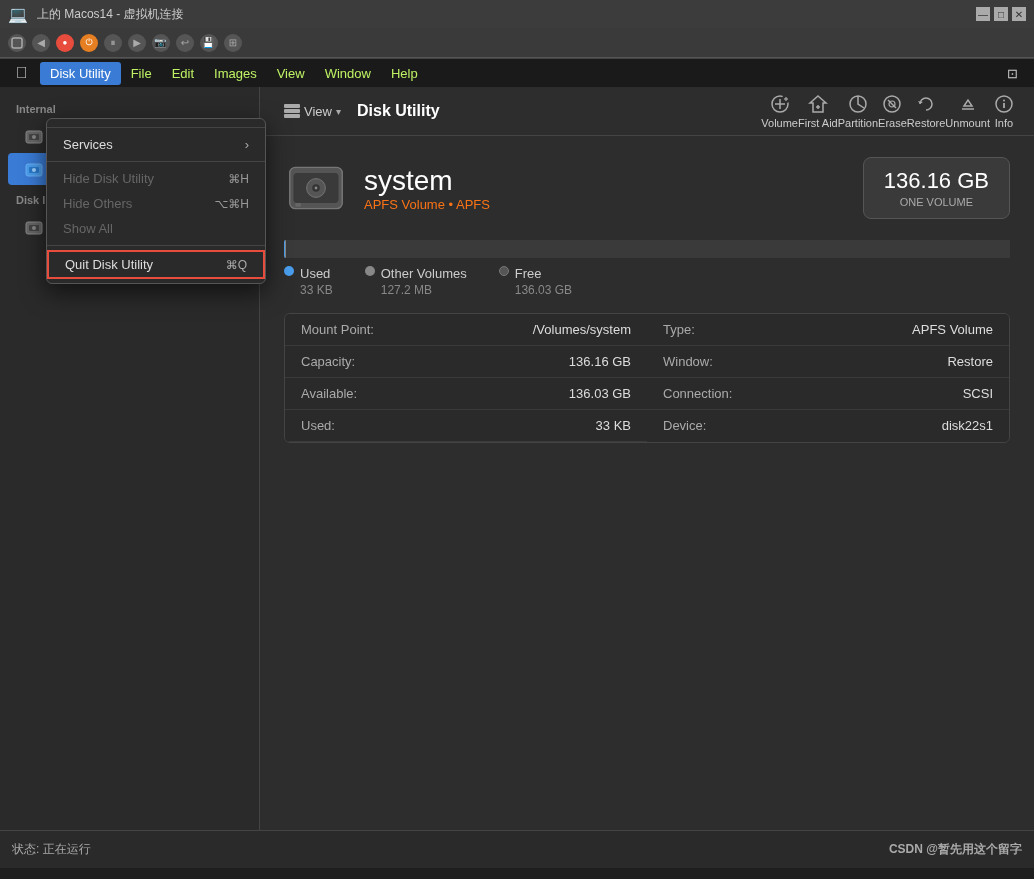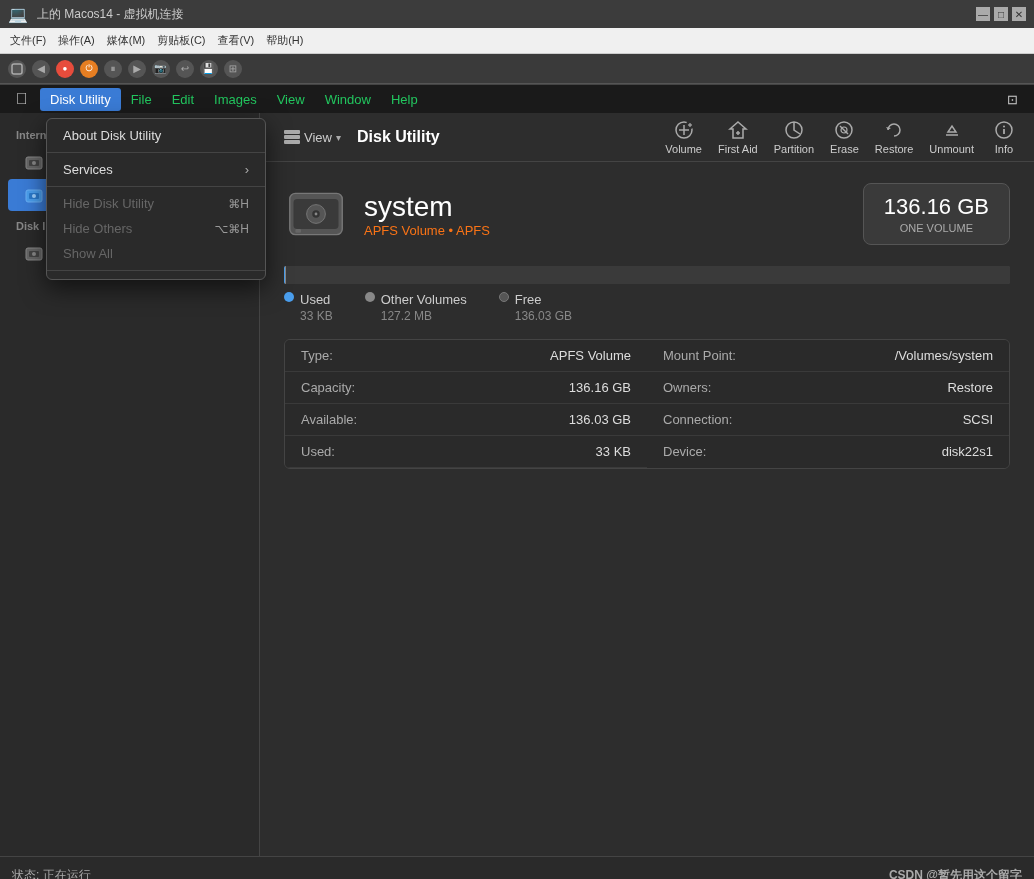--- a/index.html
+++ b/index.html
@@ -102,21 +102,21 @@
       gap: 0;
     }
     .mac-menubar .apple-logo {
       font-size: 16px;
       color: #ccc;
       margin-right: 4px;
       cursor: pointer;
       padding: 0 8px;
     }
     .mac-menubar .menu-item {
-      color: #22c55e;
+      color: #bef264;
       font-size: 13px;
       padding: 4px 10px;
       cursor: pointer;
       border-radius: 3px;
       white-space: nowrap;
     }
     .mac-menubar .menu-item.active {
       background: #3a7bd5;
       color: #fff;
     }
@@ -238,21 +238,20 @@
     }
     .disk-toolbar-title {
       font-size: 16px;
       font-weight: 600;
       color: #fff;
       margin-left: 8px;
       margin-right: auto;
     }
     .disk-toolbar-actions {
       display: flex;
-      gap: 16px;
     }
     .toolbar-action {
       display: flex;
       flex-direction: column;
       align-items: center;
       cursor: pointer;
       gap: 2px;
     }
     .toolbar-action .icon {
       width: 28px;
@@ -441,28 +440,20 @@
   <div class="title-bar">
     <span>💻</span>
     <span class="title-bar-text">上的 Macos14 - 虚拟机连接</span>
     <div class="window-controls-right">
       <button class="win-btn minimize">—</button>
       <button class="win-btn maximize">□</button>
       <button class="win-btn close">✕</button>
     </div>
   </div>
 
-  <div class="win-toolbar">
-    <span class="win-toolbar-item">文件(F)</span>
-    <span class="win-toolbar-item">操作(A)</span>
-    <span class="win-toolbar-item">媒体(M)</span>
-    <span class="win-toolbar-item">剪贴板(C)</span>
-    <span class="win-toolbar-item">查看(V)</span>
-    <span class="win-toolbar-item">帮助(H)</span>
-  </div>
 
   <div class="icon-toolbar">
     <button class="icon-btn dark">
       <svg width="12" height="12" viewBox="0 0 12 12">
           <rect x="1" y="1" width="10" height="10" rx="2" fill="none" stroke="#aaa" stroke-width="1.5"></rect>
         </svg>
     </button>
     <button class="icon-btn dark">
       <span style="color:#aaa;font-size:10px;">◀</span>
     </button>
@@ -501,41 +492,42 @@
   <span class="menu-item">Images</span>
   <span class="menu-item">View</span>
   <span class="menu-item">Window</span>
   <span class="menu-item">Help</span>
   <div class="menubar-right">
     <span style="font-size:13px;color:#ccc;padding:0 8px;">⊡</span>
   </div>
 </div>
 
 <div class="dropdown-menu">
-  <div class="dropdown-item">
-    <span>About Disk Utility</span>
-  </div>
   <div class="dropdown-separator"></div>
   <div class="dropdown-item">
     <span>Services</span>
     <span class="arrow">›</span>
   </div>
   <div class="dropdown-separator"></div>
   <div class="dropdown-item disabled">
     <span>Hide Disk Utility</span>
     <span class="shortcut">⌘H</span>
   </div>
   <div class="dropdown-item disabled">
     <span>Hide Others</span>
     <span class="shortcut">⌥⌘H</span>
   </div>
   <div class="dropdown-item disabled">
     <span>Show All</span>
   </div>
   <div class="dropdown-separator"></div>
+  <div class="dropdown-item quit-item">
+    <span>Quit Disk Utility</span>
+    <span class="shortcut">⌘Q</span>
+  </div>
 </div>
 
 <div class="main-layout">
 
   <div class="sidebar">
     <div class="sidebar-section-label">Internal</div>
     <div class="sidebar-item">
       <span class="disk-icon">
         <svg width="20" height="18" viewBox="0 0 20 18">
           <rect x="2" y="4" width="16" height="12" rx="2" fill="#666" stroke="#888" stroke-width="1"></rect>
@@ -705,34 +697,34 @@
             <span class="legend-dot free"></span>
             <span>Free</span>
           </div>
           <div class="legend-value">136.03 GB</div>
         </div>
       </div>
 
       <div class="info-grid">
 
         <div class="info-row">
+          <span class="info-key">Mount Point:</span>
+          <span class="info-value">/Volumes/system</span>
+        </div>
+
+        <div class="info-row">
           <span class="info-key">Type:</span>
           <span class="info-value">APFS Volume</span>
-        </div>
-
-        <div class="info-row">
-          <span class="info-key">Mount Point:</span>
-          <span class="info-value">/Volumes/system</span>
         </div>
         <div class="info-row">
           <span class="info-key">Capacity:</span>
           <span class="info-value">136.16 GB</span>
         </div>
         <div class="info-row">
-          <span class="info-key">Owners:</span>
+          <span class="info-key">Window:</span>
           <span class="info-value">Restore</span>
         </div>
         <div class="info-row">
           <span class="info-key">Available:</span>
           <span class="info-value">136.03 GB</span>
         </div>
         <div class="info-row">
           <span class="info-key">Connection:</span>
           <span class="info-value">SCSI</span>
         </div>

